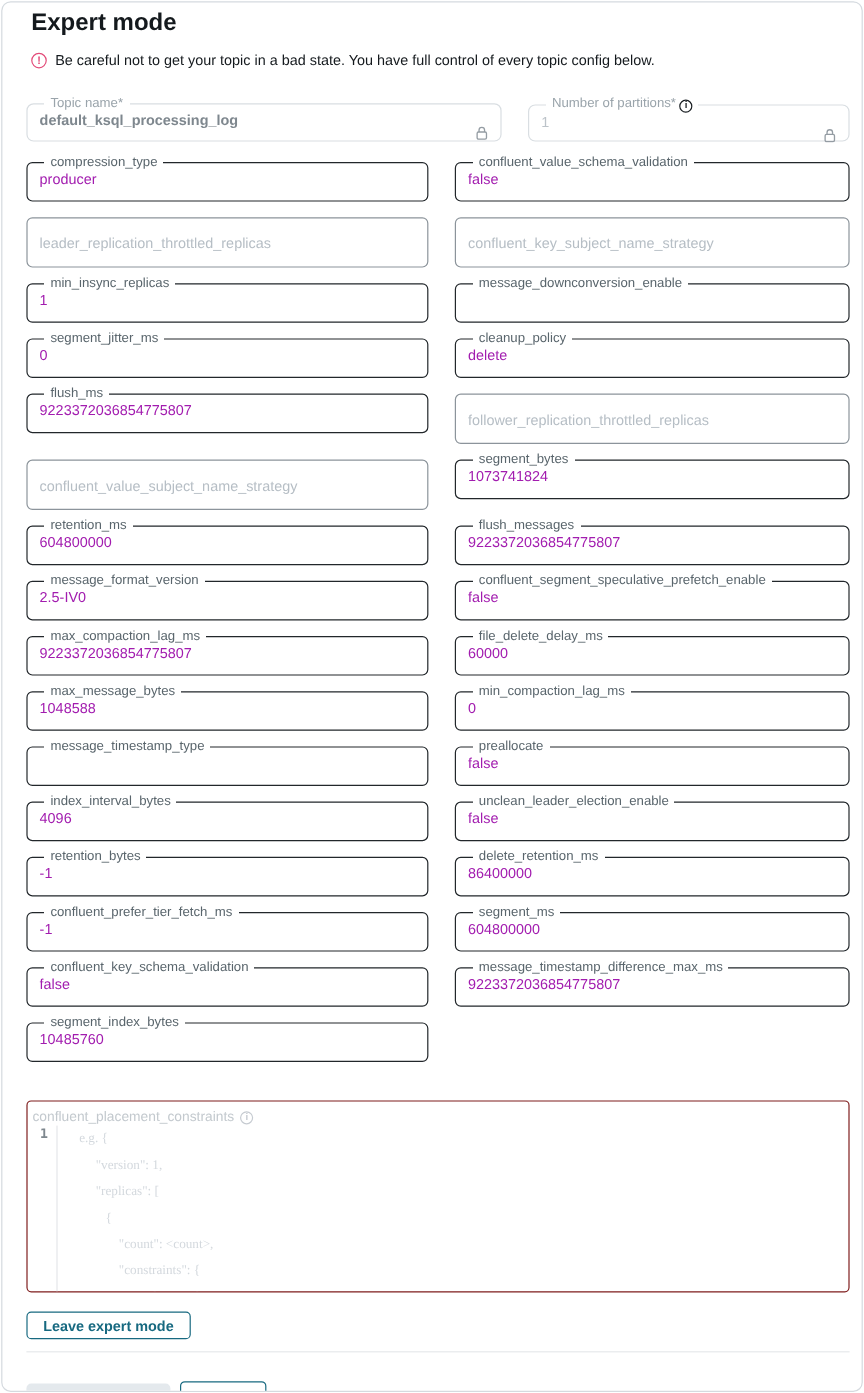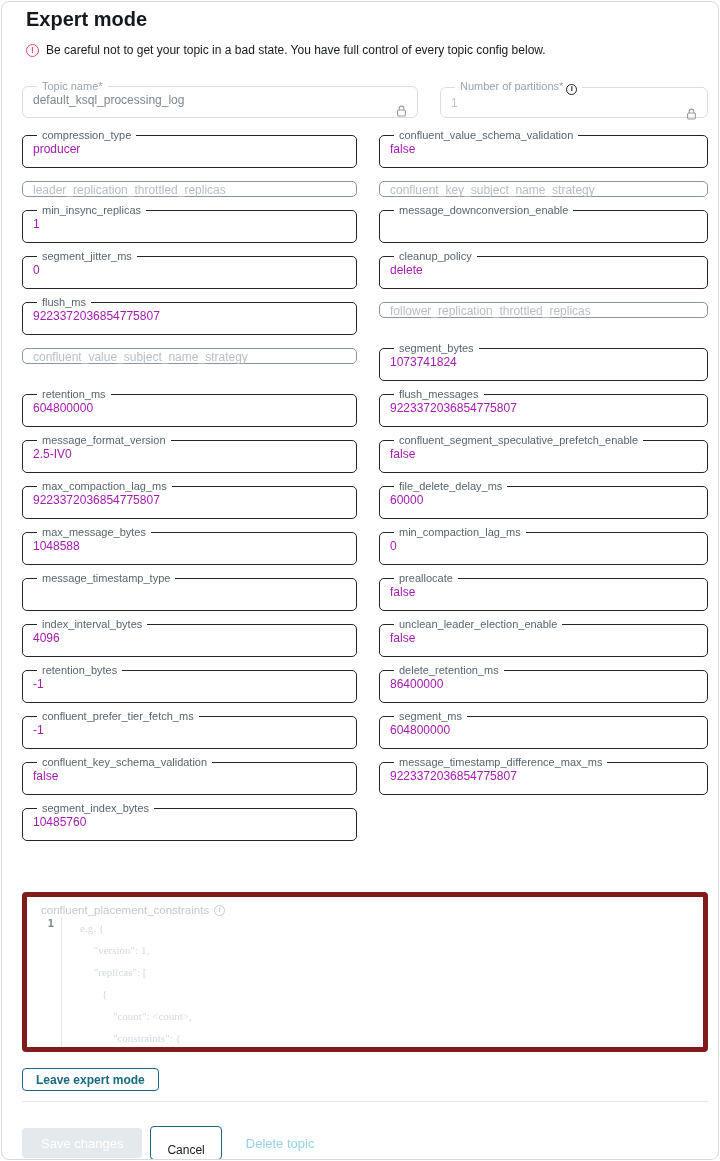--- a/index.html
+++ b/index.html
@@ -22,42 +22,42 @@
   }
   
   fieldset.fs { border:1px solid #22272B; border-radius:5px; margin:0; padding:0 10px; height:38px; min-inline-size:0; }
   fieldset.fs legend { padding:0 5px; margin-left:4px; font-size:11px; line-height:11px; color:#59656C; white-space:nowrap; }
   .legend-text { color:inherit; }
   .val {
     display:block; width:100%; border:0; outline:0; background:transparent;
     font-family:inherit; font-size:12px; font-weight:500; color:#a21caf; padding:0; margin-top:1px;
   }
   .val::placeholder { color:#B6BEC5; font-weight:400; opacity:1; }
-  fieldset.fs.empty { border-color:#8C949B; margin-top:5px; height:16px; display:flex; align-items:center; }
+  fieldset.fs.empty { border-color:#8C949B; margin-top:5px; height:42px; display:flex; align-items:center; }
   
   .top-row { display:flex; gap:22px; margin-top:24px; }
   fieldset.fs.locked { border-color:#D9DEE2; border-radius:6px; height:37px; position:relative; }
   fieldset.fs.locked legend { color:#9AA4AB; }
   .topic { width:396px; }
   .parts { flex:1; }
-  .topic .val { color:#7E878E; }
+  .topic .val { color:#7E878E;font-weight:bold; }
   .parts .val { color:#BCC3C9; }
   input:disabled { opacity:1; }
   .lock { position:absolute; right:10px; top:13px; line-height:0; }
   .inf {
     display:inline-flex; width:11px; height:11px; border-radius:50%;
     align-items:center; justify-content:center; font-size:8px; font-weight:700; line-height:1;
     vertical-align:-1px; font-style:normal;
   }
   .inf.dark  { border:1.2px solid #1A1F23; color:#1A1F23; margin-left:3px; }
   .inf.light { border:1px solid #C6CBD1; color:#C6CBD1; }
   
   .grid { display:grid; grid-template-columns:335px 1fr; column-gap:22px; row-gap:8px; margin-top:12px; }
   
-  .editor { margin-top:51px; border:5px solid #7f1d1d; border-radius:4px; height:160px; padding:7px 14px; overflow:hidden; }
+  .editor { margin-top:32px; border:1px solid #7f1d1d; border-radius:4px; height:160px; padding:7px 4px; overflow:hidden; }
   .ed-label { font-size:11.5px; color:#C3C9CE; display:flex; align-items:center; gap:5px; }
   .ed-body { display:flex; margin-top:1px; }
   .gutter {
     width:21px; text-align:right; padding-right:7px; border-right:1px solid #E4E7EA;
     font-family:"DejaVu Sans Mono","Liberation Mono",monospace; font-size:11px; line-height:13.5px;
     color:#7E878E; font-weight:600;
   }
   pre.code {
     margin:0; padding:0 0 0 18px; white-space:pre;
     font-family:Liberation Serif, serif; font-size:11px; line-height:22px;

